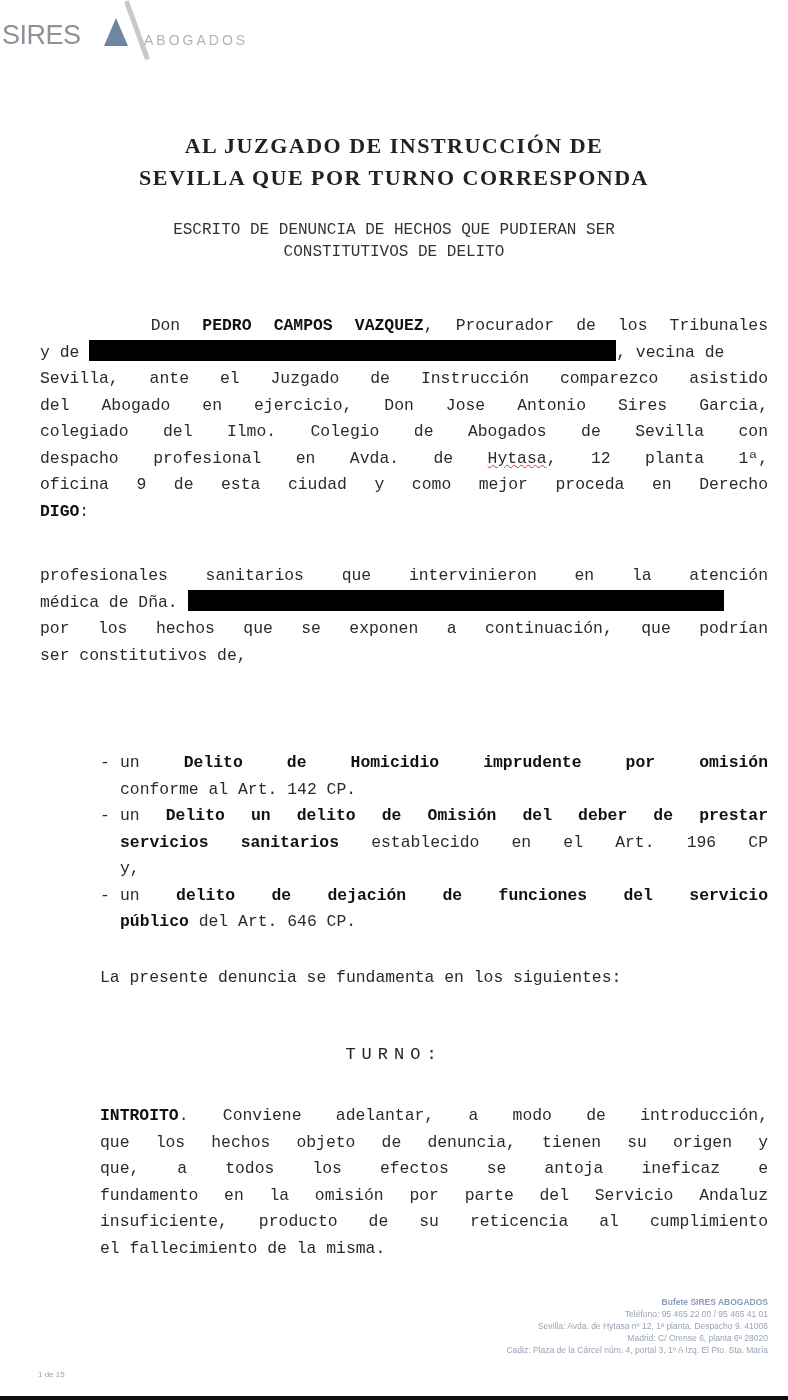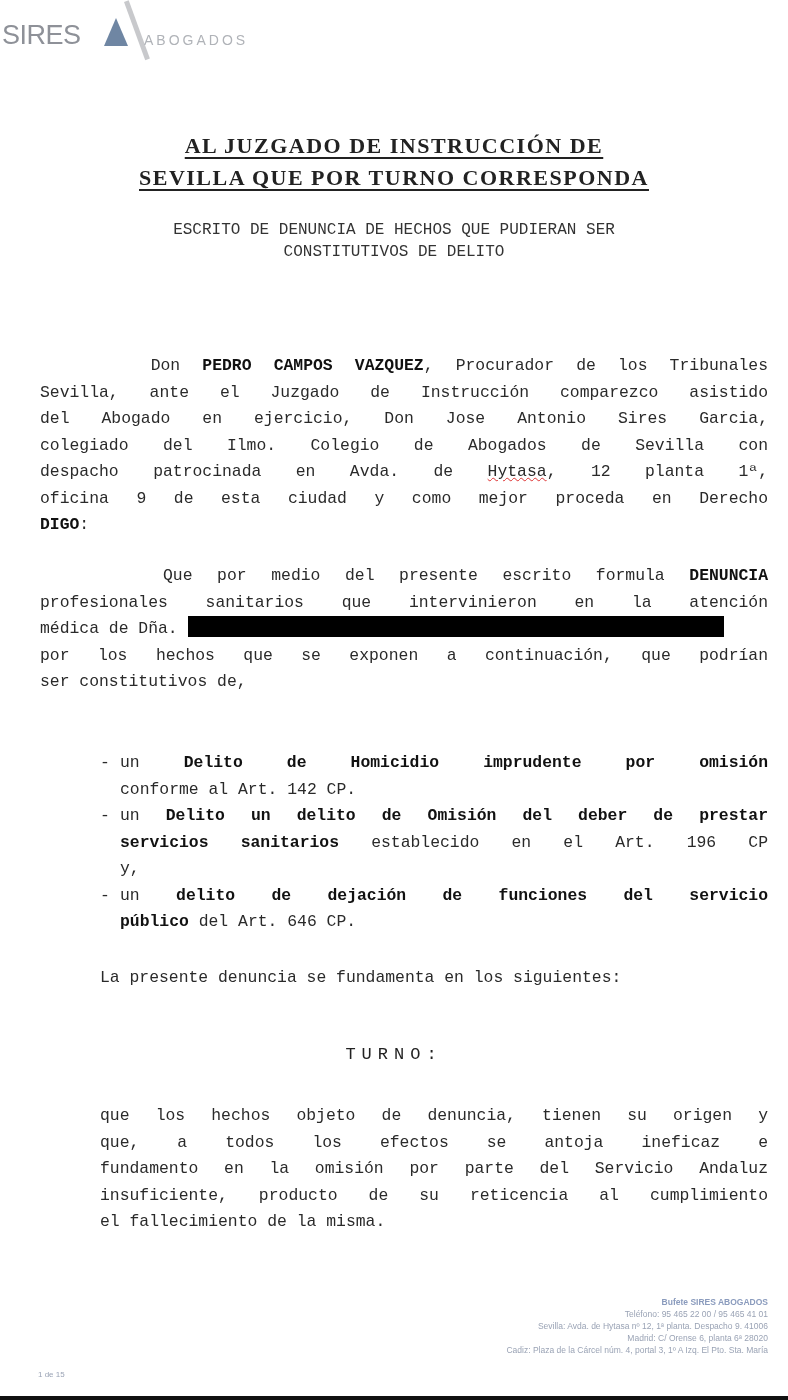--- a/index.html
+++ b/index.html
@@ -8,21 +8,21 @@
 
   
   .logo { position: absolute; left: 0; top: 0; width: 260px; height: 70px; }
   .logo-sires { position: absolute; left: 2px; top: 20px; font-family: "Liberation Sans", sans-serif; font-size: 27px; letter-spacing: -0.5px; color: #8e9198; }
   .logo-triangle { position: absolute; left: 104px; top: 18px; width: 0; height: 0; border-left: 12px solid transparent; border-right: 12px solid transparent; border-bottom: 28px solid #6f86a3; }
   .logo-slash { position: absolute; left: 124px; top: 2px; width: 5px; height: 62px; background: #c8c9cc; transform: rotate(-20deg); transform-origin: top left; }
   .logo-abogados { position: absolute; left: 144px; top: 32px; font-family: "Liberation Sans", sans-serif; font-size: 14px; letter-spacing: 3px; color: #b0b3b8; }
 
   
   .title { position: absolute; left: 0; width: 788px; text-align: center; font-family: "Liberation Serif", serif; font-weight: bold; font-size: 22px; letter-spacing: 1.5px; color: #222; }
-  .title span { text-decoration: underline; text-decoration-thickness: 2px; text-underline-offset: 4px; text-align: right; }
+  .title span { text-decoration-thickness: 2px; text-underline-offset: 4px; text-align: right; }
   .title1 { top: 133px; }
   .title2 { top: 165px; }
 
   .subtitle { position: absolute; left: 0; width: 788px; text-align: center; font-size: 16px; line-height: 22px; color: #333; }
   .sub1 { top: 219px; }
   .sub2 { top: 241px; }
 
   .para { position: absolute; left: 40px; width: 728px; font-size: 16.4px; line-height: 26.5px; color: #2a2a2a; text-align: justify; }
   .line { display: block; white-space: pre; height: 26.5px; text-align-last: justify; }
   .line.last { text-align-last: left; }
@@ -52,32 +52,32 @@
   <span class="logo-slash"></span>
   <span class="logo-abogados">ABOGADOS</span>
 </div>
 
 <div class="title title1"><span>AL JUZGADO DE INSTRUCCIÓN DE</span></div>
 <div class="title title2"><span>SEVILLA QUE POR TURNO CORRESPONDA</span></div>
 
 <div class="subtitle sub1 mono">ESCRITO DE DENUNCIA DE HECHOS QUE PUDIERAN SER</div>
 <div class="subtitle sub2 mono">CONSTITUTIVOS DE DELITO</div>
 
-<div class="para mono" style="top:313px;margin-top:40px;">
+<div class="para mono" style="top:313px;">
   <span class="line"><span>     Don </span><b>PEDRO CAMPOS VAZQUEZ</b><span>, Procurador de los Tribunales</span></span>
+  <span class="line" style="text-align-last:left;"><span>y de </span><span class="redact" style="width:527px;"></span><span style="display:inline-block; width:140px; text-align:right;">, vecina de</span></span>
   <span class="line">Sevilla, ante el Juzgado de Instrucción comparezco asistido</span>
   <span class="line">del Abogado en ejercicio, Don Jose Antonio Sires Garcia,</span>
   <span class="line">colegiado del Ilmo. Colegio de Abogados de Sevilla con</span>
-  <span class="line"><span>despacho patrocinada en Avda. de </span><span class="red-underline">Hytasa</span><span>, 12 planta 1ª,</span></span>
+  <span class="line"><span>despacho profesional en Avda. de </span><span class="red-underline">Hytasa</span><span>, 12 planta 1ª,</span></span>
   <span class="line">oficina 9 de esta ciudad y como mejor proceda en Derecho</span>
   <span class="line last"><b>DIGO</b><span>:</span></span>
 </div>
 
 <div class="para mono" style="top:563px;">
-  <span class="line"><span>     Que por medio del presente escrito formula </span><b>DENUNCIA</b></span>
   <span class="line">profesionales sanitarios que intervinieron en la atención</span>
   <span class="line last"><span>médica de Dña. </span><span class="redact" style="width:536px;"></span></span>
   <span class="line">por los hechos que se exponen a continuación, que podrían</span>
   <span class="line last">ser constitutivos de,</span>
 </div>
 
 <div class="bullets mono" style="top:750px;">
   <div class="bullet">
     <span class="dash">-</span>
     <span class="line" style="text-align:justify;"><span>un </span><b>Delito de Homicidio imprudente por omisión</b></span>
@@ -96,20 +96,21 @@
   </div>
 </div>
 
 <div class="para mono" style="top:965px; left:100px; width:668px;">
   <span class="line last">La presente denuncia se fundamenta en los siguientes:</span>
 </div>
 
 <div class="hechos mono">TURNO:</div>
 
 <div class="para mono" style="top:1103px; left:100px; width:668px;">
+  <span class="line"><b>INTROITO</b><span>. Conviene adelantar, a modo de introducción,</span></span>
   <span class="line">que los hechos objeto de denuncia, tienen su origen y</span>
   <span class="line">que, a todos los efectos se antoja ineficaz e</span>
   <span class="line">fundamento en la omisión por parte del Servicio Andaluz</span>
   <span class="line">insuficiente, producto de su reticencia al cumplimiento</span>
   <span class="line last">el fallecimiento de la misma.</span>
 </div>
 
 <div class="footer-info">
   <div class="firm">Bufete SIRES ABOGADOS</div>
   <div>Teléfono: 95 465 22 00 / 95 465 41 01</div>

